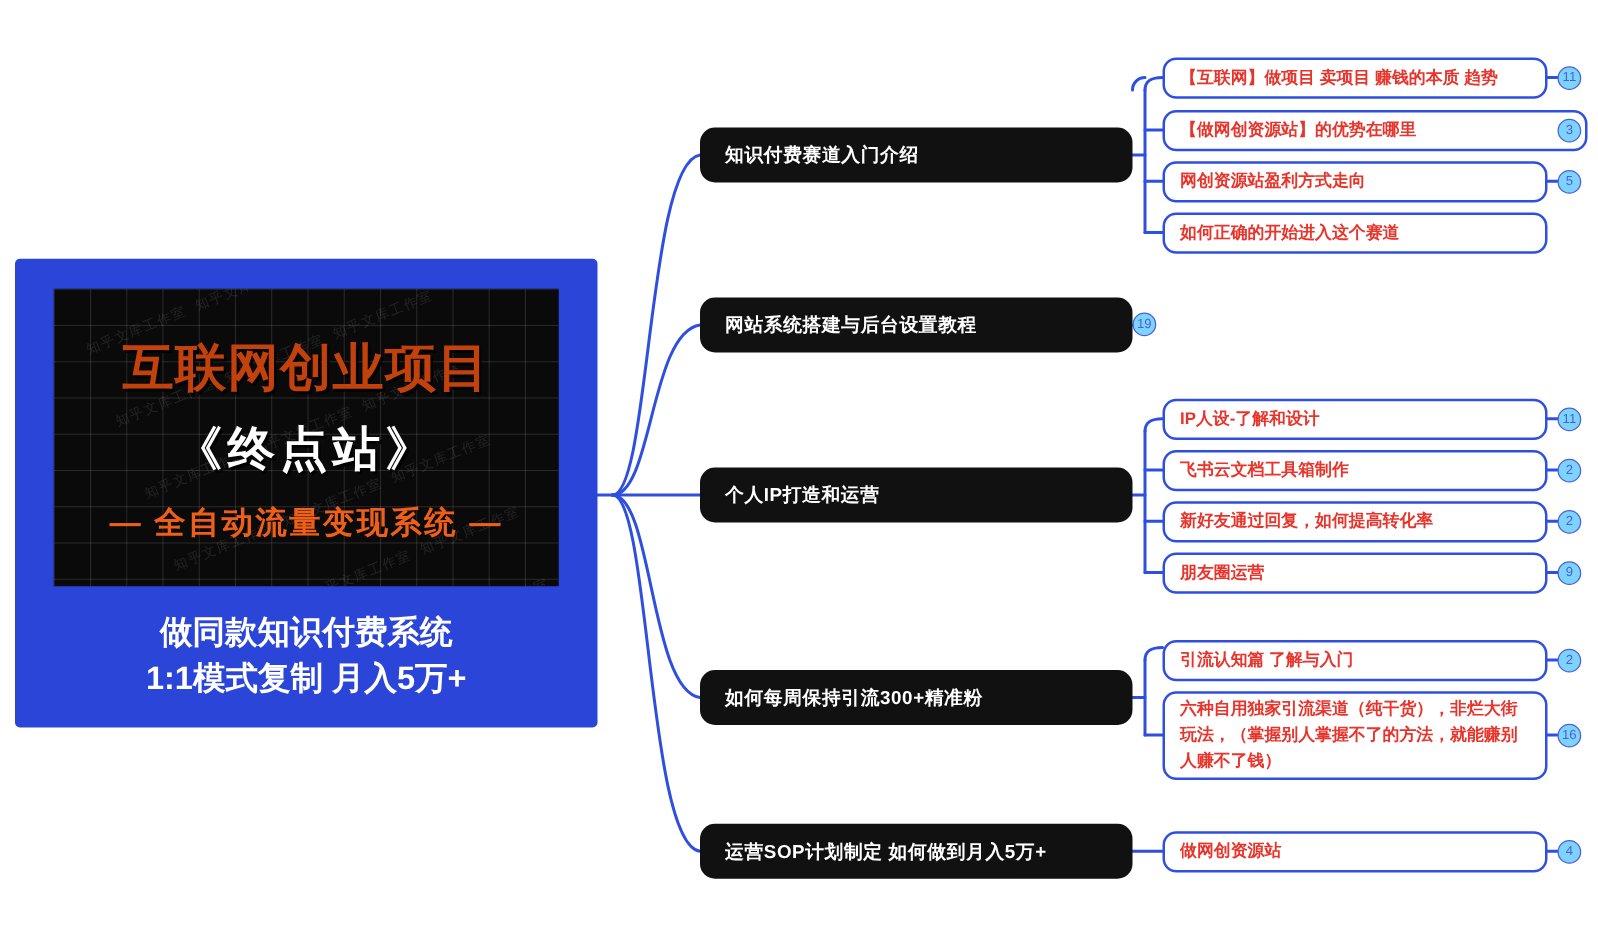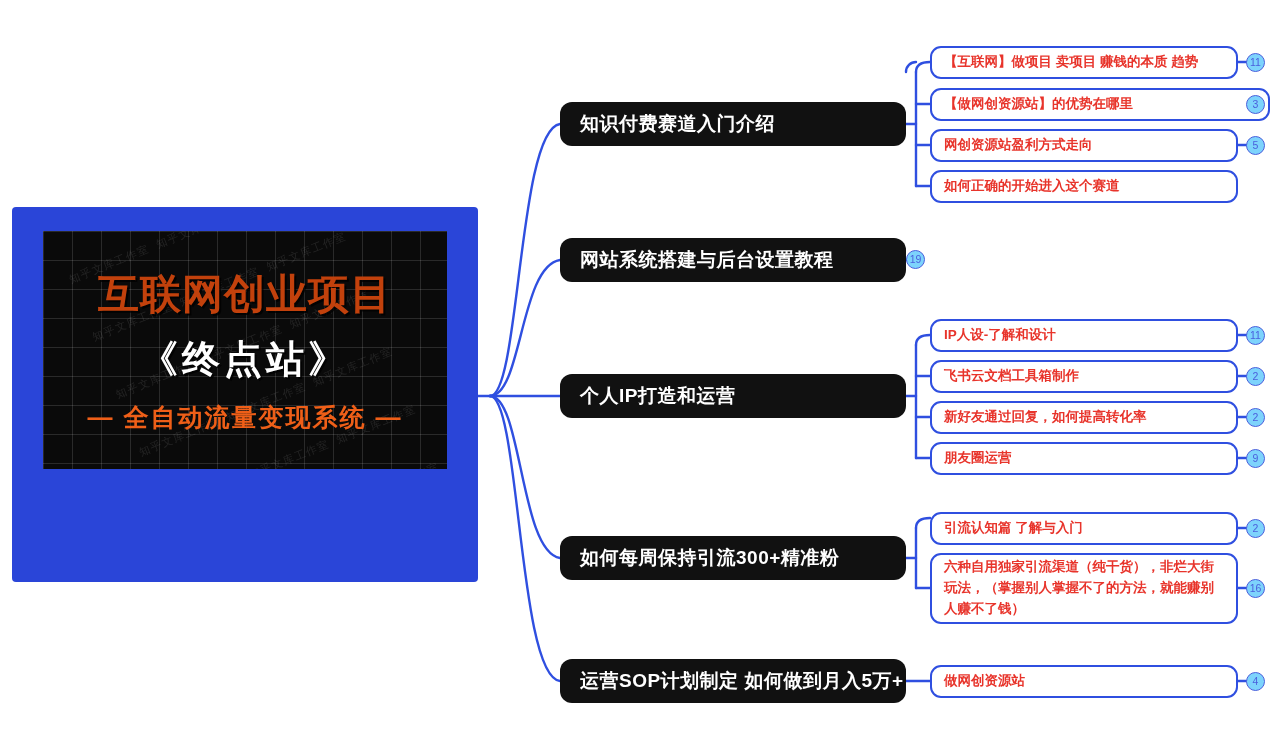--- a/index.html
+++ b/index.html
@@ -90,21 +90,21 @@
     text-align: center;
     white-space: nowrap;
   }
 
   
   .branch {
     position: absolute;
     background: #111111;
     border-radius: 12px;
     color: #ffffff;
-    font-size: 19px; font-weight: bold;
+    font-size: 15px; font-weight: bold;
     letter-spacing: 0.5px;
     display: flex; align-items: center;
     padding: 0 20px;
     box-sizing: border-box;
     white-space: nowrap;
   }
 
   
   .leaf {
     position: absolute;
@@ -202,20 +202,24 @@
 知乎文库工作室  知乎文库工作室  知乎文库工作室
 知乎文库工作室  知乎文库工作室  知乎文库工作室
 知乎文库工作室  知乎文库工作室  知乎文库工作室
 知乎文库工作室  知乎文库工作室  知乎文库工作室
 知乎文库工作室  知乎文库工作室  知乎文库工作室
 知乎文库工作室  知乎文库工作室  知乎文库工作室</div>
       <div class="poster-l1">互联网创业项目</div>
       <div class="poster-l2">《终点站》</div>
       <div class="poster-l3">— 全自动流量变现系统 —</div>
     </div>
+    <div class="root-sub">
+      <div>做同款知识付费系统</div>
+      <div>1:1模式复制  月入5万+</div>
+    </div>
   </div>
 
   <div class="branch" style="left:560px; top:102px; width:346px; height:44px;">
     <span>知识付费赛道入门介绍</span>
   </div>
 
   <div class="branch" style="left:560px; top:238px; width:346px; height:44px;">
     <span>网站系统搭建与后台设置教程</span>
   </div>
   <div class="badge" style="left:906px; top:250px;">19</div>

